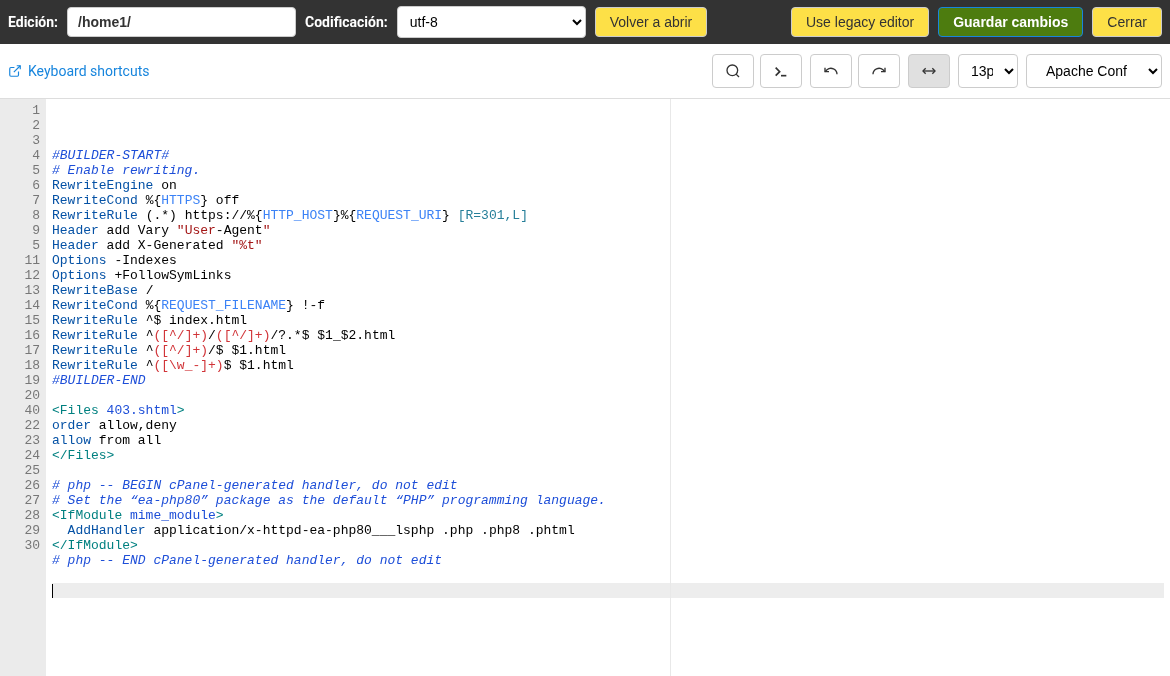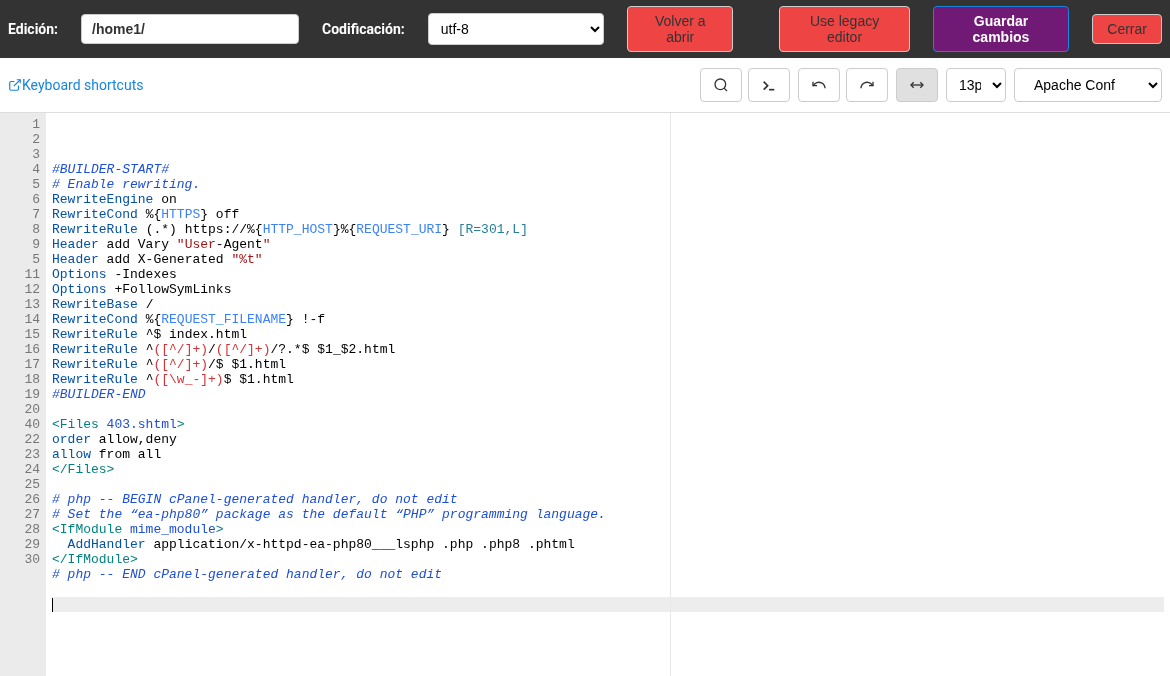--- a/index.html
+++ b/index.html
@@ -3,21 +3,21 @@
 <meta charset="utf-8">
 <style>
 * { box-sizing: border-box; margin: 0; padding: 0; }
 body { font-family: -apple-system, BlinkMacSystemFont, "Segoe UI", Roboto, sans-serif; font-size: 14px; background: #fff; }
 
 .topbar {
   background: #333;
   display: flex;
   align-items: center;
   padding: 6px 8px;
-  gap: 23px;
+  gap: 9px;
 }
 .topbar-label {
   color: #fff;
   font-weight: 700;
   font-size: 14px;
 }
 .topbar input[type="text"] {
   background: #fff;
   border: 1px solid #ccc;
   border-radius: 4px;
@@ -30,49 +30,49 @@
 .topbar select {
   background: #fff;
   border: 1px solid #ccc;
   border-radius: 4px;
   padding: 6px 8px;
   font-size: 14px;
   width: 189px;
   height: 32px;
 }
 .btn {
-  background: #ef4444;
+  background: #fde047;
   border: 1px solid #ccc;
   border-radius: 4px;
   padding: 6px 14px;
   font-size: 14px;
   cursor: pointer;
   color: #333;
 }
 .btn-primary {
-  background: #701a75;
+  background: #4d7c0f;
   color: #fff;
   border-color: #1785dd;
   font-weight: 600;
 }
 .spacer { flex: 1; }
 
 .toolbar {
   display: flex;
   align-items: center;
   padding: 10px 8px;
   gap: 8px;
   border-bottom: 1px solid #ddd;
 }
 .link {
   color: #1785dd;
   text-decoration: none;
   display: inline-flex;
   align-items: center;
-  gap: 0;
+  gap: 6px;
   cursor: pointer;
 }
 .link svg { width: 14px; height: 14px; }
 .tb-group { display: flex; gap: 6px; }
 .tb-btn {
   width: 42px;
   height: 34px;
   border: 1px solid #ccc;
   border-radius: 4px;
   background: #fff;
@@ -85,21 +85,21 @@
 .tb-btn svg { width: 16px; height: 16px; }
 .tb-select {
   height: 34px;
   border: 1px solid #ccc;
   border-radius: 4px;
   padding: 0 8px;
   font-size: 14px;
   background: #fff;
 }
 #fontsize-select { width: 60px; }
-#syntax-select { width: 148px; padding-left: 15px; }
+#syntax-select { width: 136px; padding-left: 15px; }
 
 .editor {
   display: flex;
   font-family: Consolas, Monaco, "Courier New", monospace;
   font-size: 13px;
   line-height: 15px;
   height: calc(100vh - 96px);
   position: relative;
 }
 .gutter {

